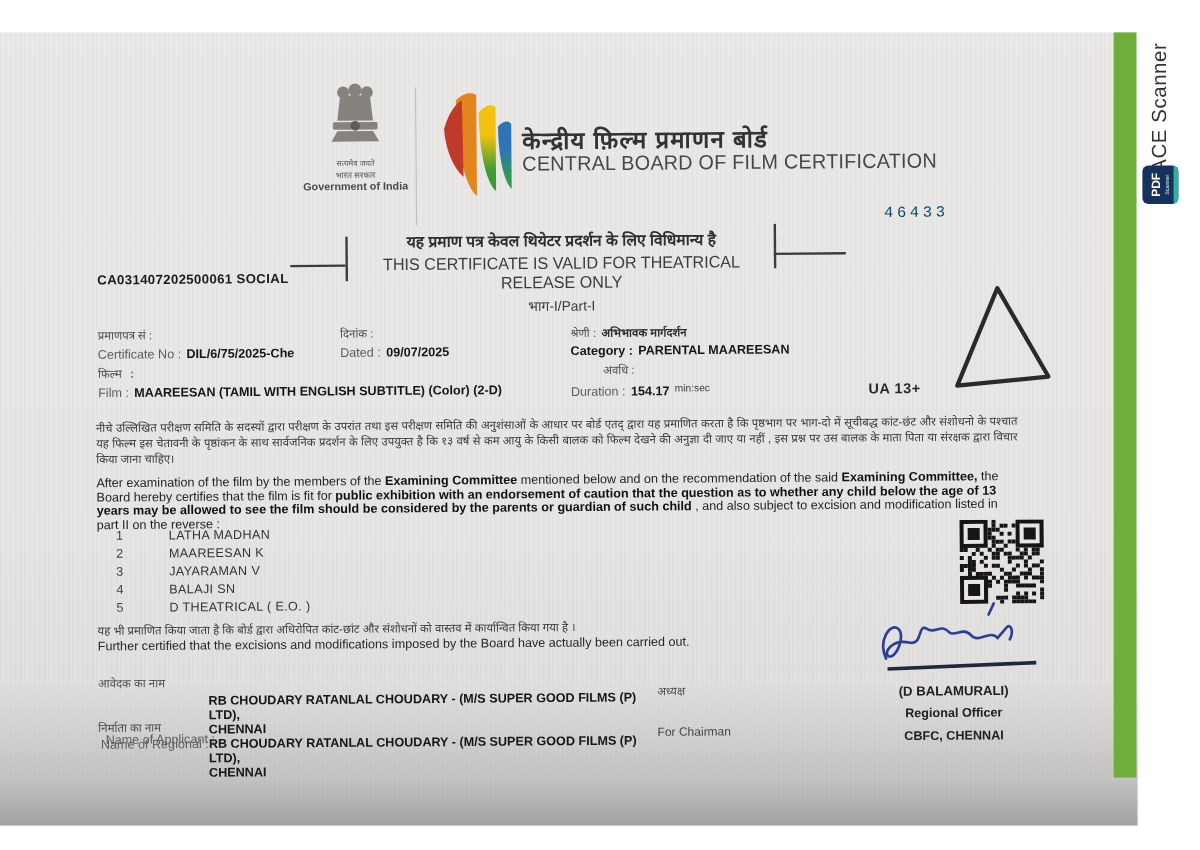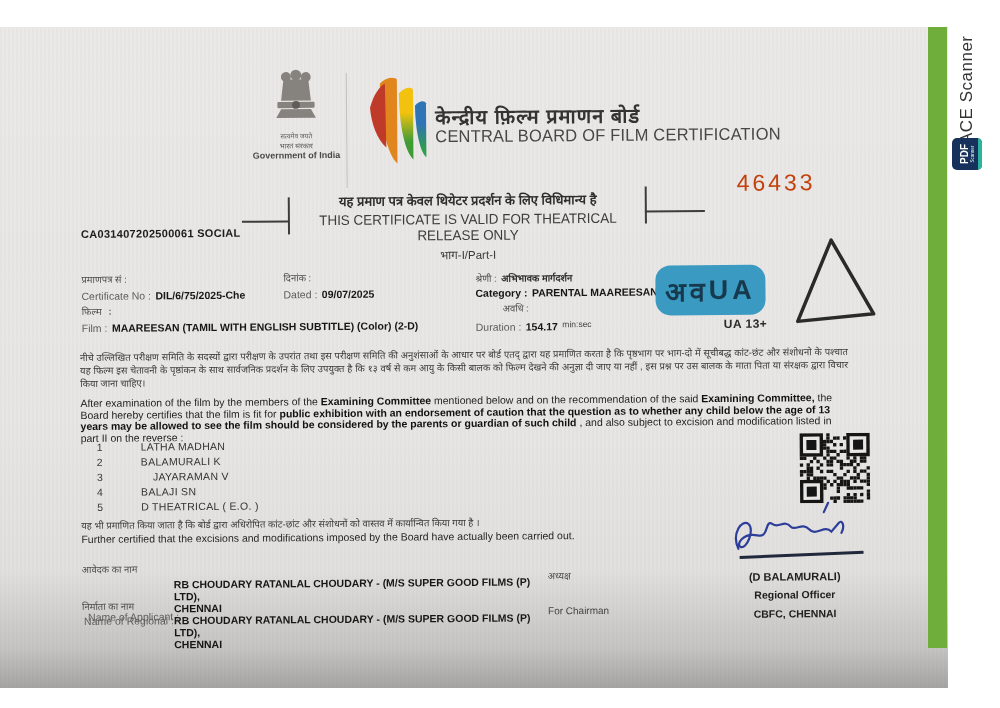--- a/index.html
+++ b/index.html
@@ -13,21 +13,21 @@
   .doc{position:absolute;left:0;top:27px;width:928px;height:661px;transform:rotate(-0.45deg);transform-origin:50% 50%;}
   .abs{position:absolute;}
   .hi-small{font-size:9.5px;color:#4c4c4c;}
   .lbl{font-size:10.5px;color:#5c5c5c;}
   .val{font-size:10.5px;color:#161616;font-weight:bold;}
   .divline{background:#c2c0be;width:1px;}
   .bracket{background:#3c3c3c;}
   .emblem-cap{width:90px;text-align:center;color:#555;}
   .board-hi{font-size:20px;font-weight:600;color:#333;letter-spacing:1px;}
   .board-en{font-size:17px;color:#474747;transform:scaleX(0.97);transform-origin:left;letter-spacing:0.2px;}
-  .serial{font-family:Liberation Sans, sans-serif;font-size:23px;letter-spacing:3px;color:#c2410c;}
+  .serial{font-family:Liberation Mono, monospace;font-size:13px;letter-spacing:3px;color:#0c4a6e;}
   .banner{width:358px;text-align:center;color:#333;}
   .banner .l1{font-size:13px;font-weight:600;color:#2e2e2e;}
   .banner .l2{font-size:14px;color:#3c3c3c;transform:scaleX(0.96);margin-top:2px;}
   .banner .l3{font-size:11.5px;color:#3a3a3a;margin-top:4px;}
   .appnum{font-size:11px;font-weight:bold;letter-spacing:0.3px;color:#1c1c1c;}
   .badge{width:110px;height:50px;border-radius:15px;display:flex;align-items:center;justify-content:center;
          font-size:27px;font-weight:600;color:#17394e;letter-spacing:4px;}
   .ua13{font-size:12px;font-weight:bold;color:#2b2b2b;letter-spacing:0.5px;}
   .para-hi{width:768px;font-size:9.5px;line-height:13px;text-align:justify;color:#3a3a3a;}
   .para-en{width:772px;font-size:10.5px;line-height:11.6px;color:#1e1e1e;}
@@ -126,40 +126,36 @@
       <span class="lbl">Film :</span>
       <span class="val">MAAREESAN  (TAMIL WITH ENGLISH SUBTITLE) (Color) (2-D)</span>
     </div>
     <div class="abs hi-small" style="left:503px;top:275px;">अवधि :</div>
     <div class="abs" style="left:476px;top:290px;">
       <span class="lbl">Duration :</span>
       <span class="val">154.17</span>
       <span class="minsec">min:sec</span>
     </div>
 
-    <div class="abs badge" style="left: 656px; top: 240px; background: rgb(59, 154, 193);">
-      <span>अव</span>
-      <span>UA</span>
-    </div>
     <div class="abs ua13" style="left:724px;top:292px;">UA 13+</div>
     <svg class="abs" style="left:792px;top:211px;" width="88" height="95" viewBox="0 0 88 95">
       <polygon points="40,5 6,86 82,79" fill="none" stroke="#2a2a2a" stroke-width="3.5" stroke-linejoin="round"></polygon>
     </svg>
 
     <div class="abs para-hi" style="left:80px;top:321px;">नीचे उल्लिखित परीक्षण समिति के सदस्यों द्वारा परीक्षण के उपरांत तथा इस परीक्षण समिति की अनुशंसाओं के आधार पर बोर्ड एतद् द्वारा यह प्रमाणित करता है कि पृष्ठभाग पर भाग-दो में सूचीबद्ध कांट-छंट और संशोधनो के पश्चात यह फिल्म इस चेतावनी के पृष्ठांकन के साथ सार्वजनिक प्रदर्शन के लिए उपयुक्त है कि १३ वर्ष से कम आयु के किसी बालक को फिल्म देखने की अनुज्ञा दी जाए या नहीं , इस प्रश्न पर उस बालक के माता पिता या संरक्षक द्वारा विचार किया जाना चाहिए।</div>
     <div class="abs para-en" style="left:80px;top:368px;">
       <span>After examination of the film by the members of the </span><b>Examining Committee</b><span> mentioned below and on the recommendation of the said </span><b>Examining Committee,</b><span> the Board hereby certifies that the film is fit for </span><b>public exhibition with an endorsement of caution that the question as to whether any child below the age of 13 years may be allowed to see the film should be considered by the parents or guardian of such child</b><span> , and also subject to excision and modification listed in part II on the reverse :</span>
     </div>
 
     <div class="abs member-no" style="left:96px;top:411px;">1</div>
     <div class="abs member-name" style="left:140px;top:411px;">LATHA MADHAN</div>
     <div class="abs member-no" style="left:96px;top:426px;">2</div>
-    <div class="abs member-name" style="left:140px;top:426px;">BALAMURALI K</div>
+    <div class="abs member-name" style="left:140px;top:426px;">MAAREESAN K</div>
     <div class="abs member-no" style="left:96px;top:441px;">3</div>
-    <div class="abs member-name" style="left:152px;top:441px;">JAYARAMAN V</div>
+    <div class="abs member-name" style="left:140px;top:441px;">JAYARAMAN V</div>
     <div class="abs member-no" style="left:96px;top:456px;">4</div>
     <div class="abs member-name" style="left:140px;top:456px;">BALAJI SN</div>
     <div class="abs member-no" style="left:96px;top:471px;">5</div>
     <div class="abs member-name" style="left:140px;top:471px;">D THEATRICAL ( E.O. )</div>
 
     <div class="abs" style="left:798px;top:409px;width:72px;height:70px;">
       <svg width="72" height="70" viewBox="0 0 72 72">
           <rect x="0.0" y="0.0" width="24.0" height="24.0" fill="#151515"></rect>
           <rect x="3.4" y="3.4" width="17.1" height="17.1" fill="#e8e6e4"></rect>
           <rect x="6.9" y="6.9" width="10.3" height="10.3" fill="#151515"></rect>

